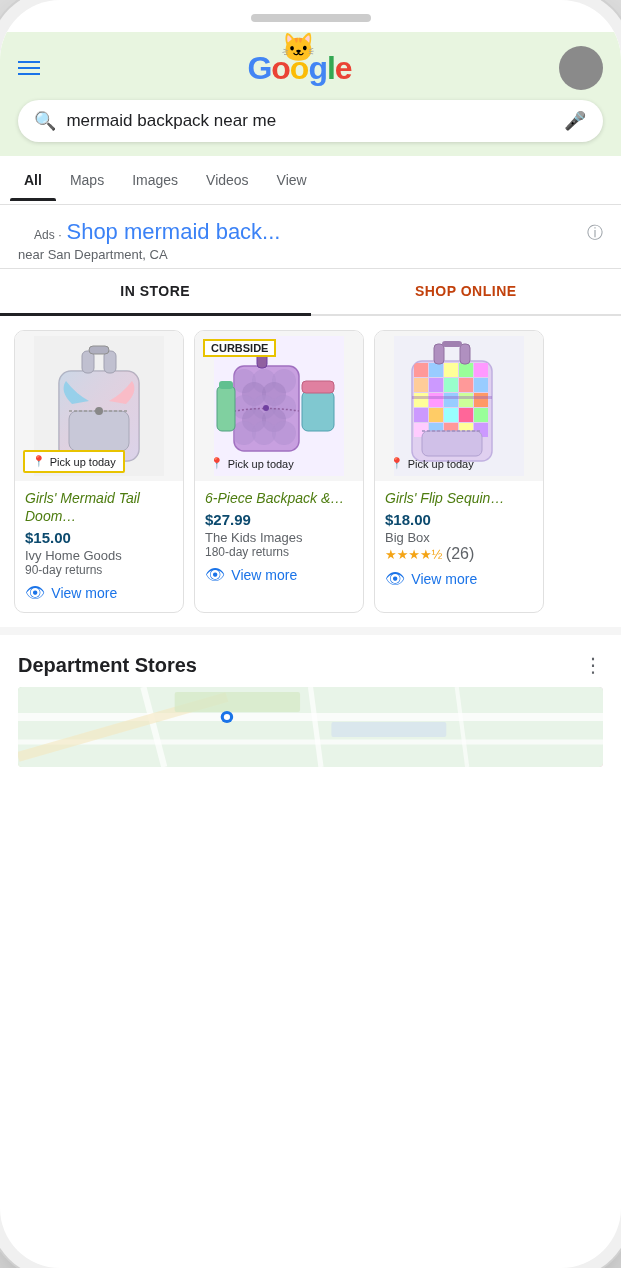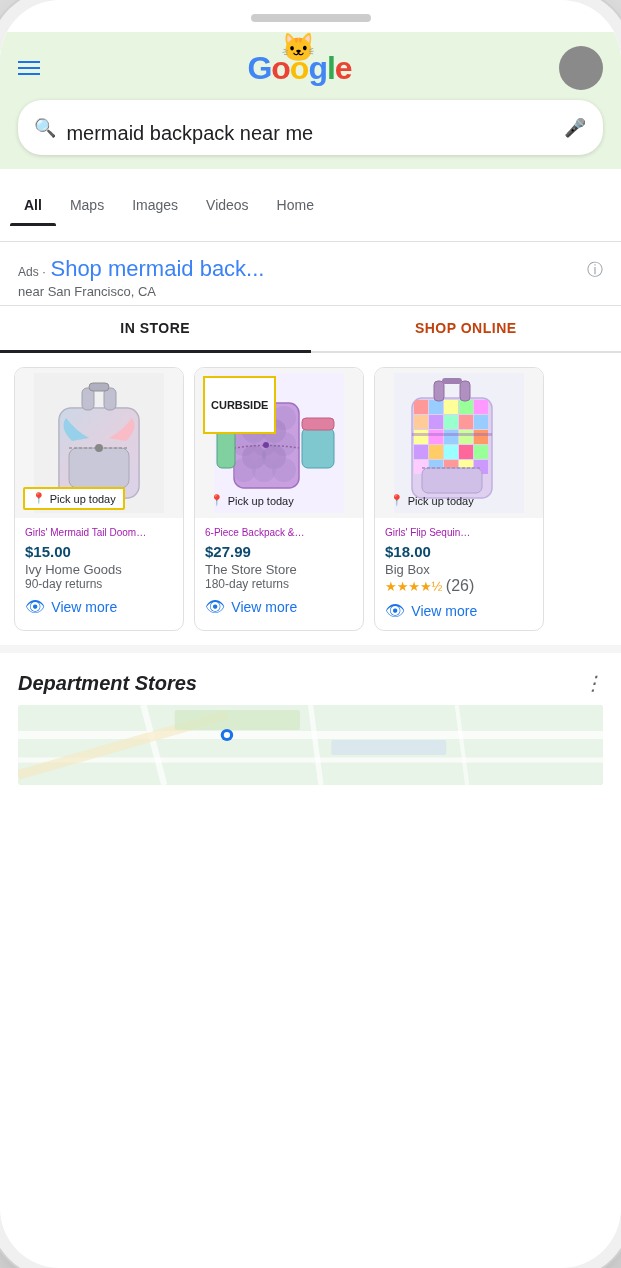--- a/index.html
+++ b/index.html
@@ -83,37 +83,36 @@
       padding: 10px 16px;
       box-shadow: 0 1px 4px rgba(0,0,0,0.15);
       gap: 10px;
     }
     .search-icon-wrap {
       color: #9aa0a6;
       font-size: 18px;
     }
     .search-input {
       flex: 1;
-      font-size: 20px;
+      font-size: 17px;
       color: #202124;
       border: none;
       outline: none;
       background: transparent;
-      margin-top: 12px;
     }
     .mic-icon {
       color: #4285F4;
       font-size: 18px;
     }
     
     .nav-tabs {
       display: flex;
       gap: 0;
       border-bottom: 1px solid #e0e0e0;
-      padding: 16px 10px;
+      padding: 4px 10px;
       overflow-x: auto;
       background: #fff;
     }
     .nav-tab {
       padding: 12px 14px;
       font-size: 14px;
       color: #5f6368;
       cursor: pointer;
       white-space: nowrap;
       position: relative;
@@ -133,20 +132,21 @@
       border-radius: 2px 2px 0 0;
     }
     
     .ads-header {
       padding: 14px 18px 6px;
       border-bottom: 1px solid #e0e0e0;
     }
     .ads-label {
       font-size: 12px;
       color: #5f6368;
+      margin-left: 16px;
     }
     .ads-title {
       font-size: 22px;
       font-weight: 500;
       color: #3b82f6;
       display: inline;
     }
     .ads-info {
       float: right;
       color: #9aa0a6;
@@ -208,21 +208,21 @@
       overflow: hidden;
     }
     .product-badge {
       position: absolute;
       top: 8px;
       left: 8px;
       background: #fff;
       border: 2px solid #e8c300;
       font-size: 11px;
       font-weight: 700;
-      padding: 21px 6px;
+      padding: 1px 6px;
       color: #202124;
       z-index: 2;
     }
     .pickup-badge {
       position: absolute;
       bottom: 8px;
       left: 8px;
       background: #fff;
       border: 2px solid #e8c300;
       font-size: 11px;
@@ -248,24 +248,25 @@
       z-index: 2;
     }
     .pin-icon {
       color: #1a73e8;
       font-size: 11px;
     }
     .product-info {
       padding: 8px 10px 10px;
     }
     .product-name {
-      font-size: 10px;
-      color: #a21caf;
+      font-size: 14px;
+      color: #4d7c0f;
       margin-bottom: 4px;
       line-height: 1.3;
+      font-style: italic;
     }
     .product-price {
       font-size: 15px;
       font-weight: 700;
       color: #0c4a6e;
       margin-bottom: 2px;
     }
     .product-store {
       font-size: 13px;
       color: #5f6368;
@@ -297,21 +298,20 @@
     }
     
     .dept-section {
       padding: 18px 18px 12px;
       border-top: 8px solid #f5f5f5;
     }
     .dept-header {
       display: flex;
       align-items: center;
       justify-content: space-between;
-      font-style: italic;
     }
     .dept-title {
       font-size: 20px;
       font-weight: 700;
       color: #202124;
     }
     .dept-more-icon {
       color: #5f6368;
       font-size: 20px;
       cursor: pointer;
@@ -384,28 +384,28 @@
         <input class="search-input" type="text" value="mermaid backpack near me" readonly="" style="">
         <span class="mic-icon">🎤</span>
       </div>
     </div>
 
     <div class="nav-tabs">
       <div class="nav-tab active">All</div>
       <div class="nav-tab">Maps</div>
       <div class="nav-tab">Images</div>
       <div class="nav-tab">Videos</div>
-      <div class="nav-tab">Home</div>
+      <div class="nav-tab">View</div>
     </div>
 
     <div class="ads-header">
       <span class="ads-label">Ads ·</span>
       <span class="ads-title">Shop mermaid back...</span>
       <span class="ads-info">ⓘ</span>
-      <div class="ads-subtitle">near San Francisco, CA</div>
+      <div class="ads-subtitle">near San Department, CA</div>
     </div>
 
     <div class="store-tabs">
       <div class="store-tab active">IN STORE</div>
       <div class="store-tab">SHOP ONLINE</div>
     </div>
 
     <div class="products-section">
       <div class="products-grid">
 
@@ -500,21 +500,21 @@
             <div class="product-badge">CURBSIDE</div>
 
             <div class="pickup-badge-no-border">
               <span class="pin-icon">📍</span>
               <span>Pick up today</span>
             </div>
           </div>
           <div class="product-info">
             <div class="product-name">6-Piece Backpack &amp;…</div>
             <div class="product-price">$27.99</div>
-            <div class="product-store">The Store Store</div>
+            <div class="product-store">The Kids Images</div>
             <div class="product-returns">180-day returns</div>
             <div class="view-more-btn">
               <span class="eye-icon">👁</span>
               <span>View more</span>
             </div>
           </div>
         </div>
 
         <div class="product-card">
           <div class="product-image-wrap">

